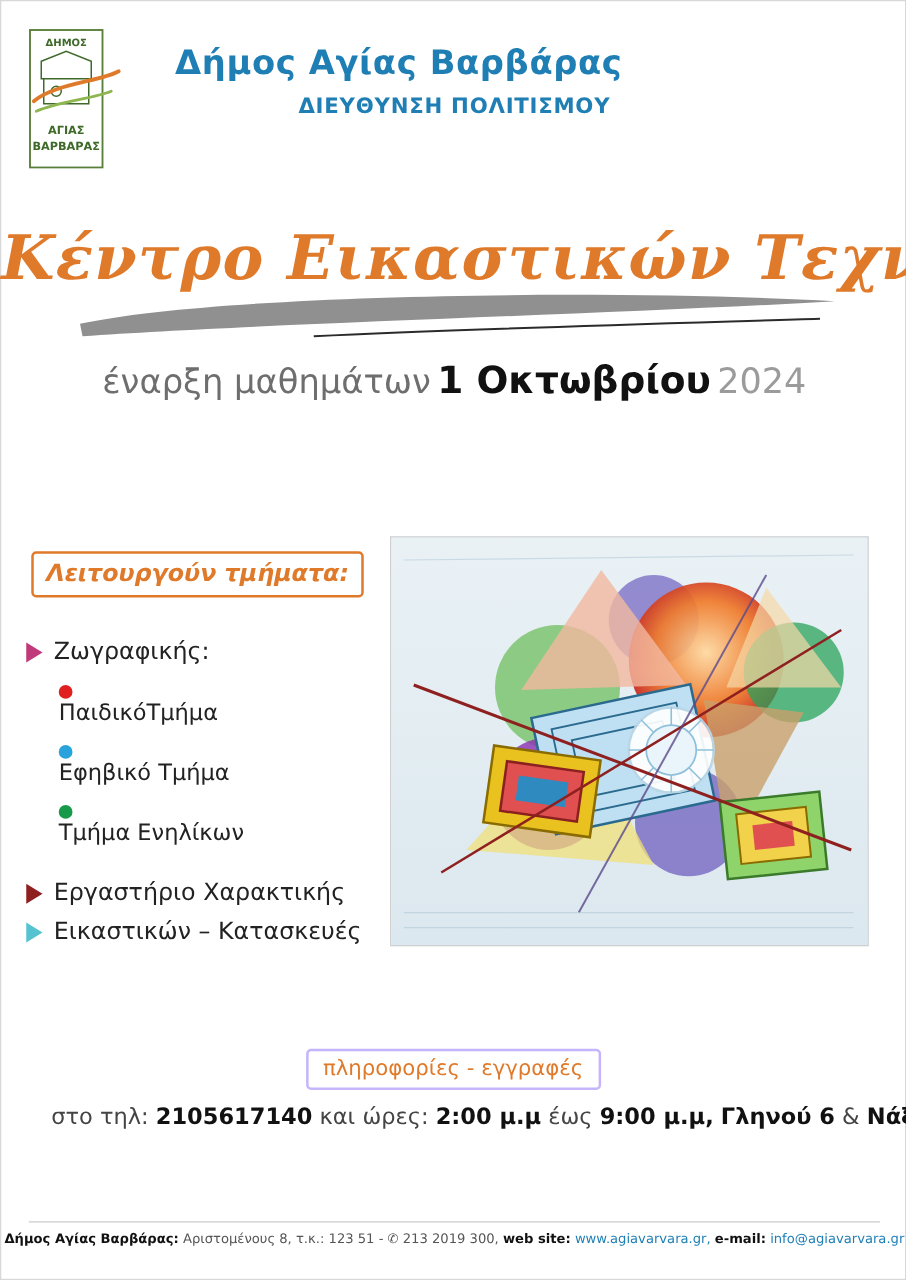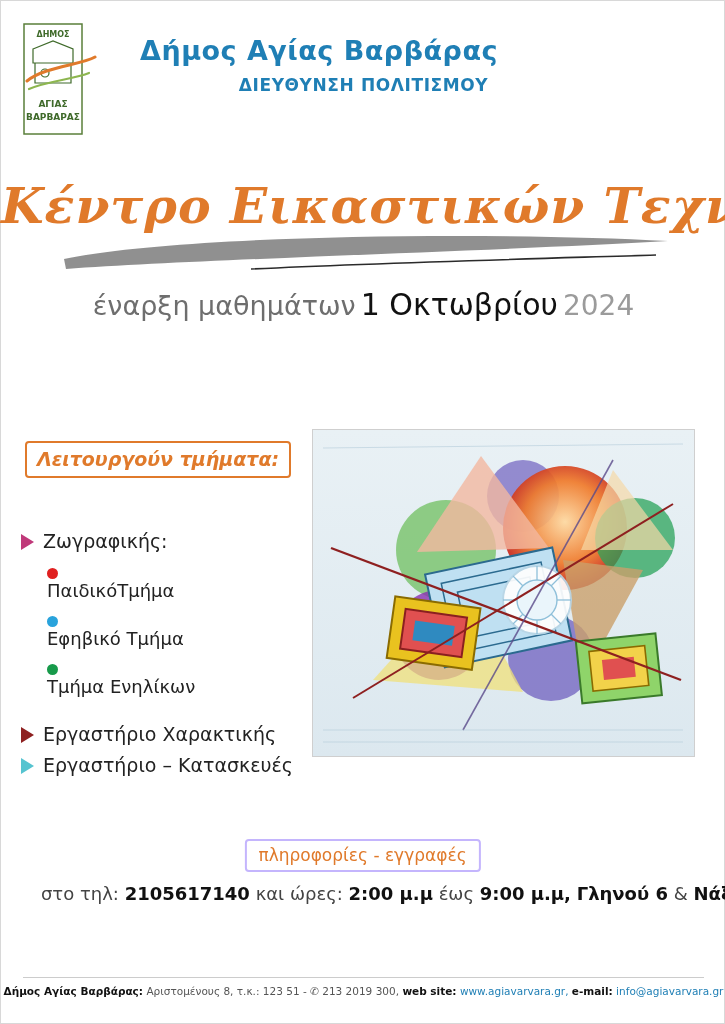--- a/index.html
+++ b/index.html
@@ -55,38 +55,38 @@
 
   .subtitle{
     position:absolute;left:0;top:286px;width:725px;text-align:center;
     white-space:nowrap;
   }
   .subtitle .s1{
     font-size:27px;color:#6e6e6e;
     font-family:"DejaVu Sans","Liberation Sans",sans-serif;
   }
   .subtitle .s2{
-    font-size:30px;color:#111111;font-weight:normal;
+    font-size:30px;color:#111111;font-weight:bold;
   }
   .subtitle .s3{
     font-size:28px;color:#9b9b9b;
   }
 
   
   .dept-head{
     position:absolute;left:24px;top:440px;
     border:2px solid #e07a2b;
     border-radius:4px;
     padding:5px 10px 6px 10px;
     font-size:19px;font-weight:bold;font-style:italic;
     color:#e07a2b;
     white-space:nowrap;
   }
   .list{
-    position:absolute;left:20px;top:528px;width:300px;
+    position:absolute;left:20px;top:508px;width:300px;
   }
   .li{
     display:flex;align-items:flex-start;
     margin-bottom:6px;
     font-size:19px;
     color:#222;
   }
   .li .tri{
     width:0;height:0;
     border-top:8px solid transparent;
@@ -201,21 +201,21 @@
       <span class="txt">Τμήμα Ενηλίκων</span>
     </div>
 
     <div class="li gap">
       <span class="tri" style="border-left-color:#8e2020"></span>
       <span class="txt">Εργαστήριο Χαρακτικής</span>
     </div>
 
     <div class="li">
       <span class="tri" style="border-left-color:#56c4d0"></span>
-      <span class="txt">Εργαστήριο – Κατασκευές</span>
+      <span class="txt">Εικαστικών – Κατασκευές</span>
     </div>
 
   </div>
 
   <div class="art">
     <svg width="381" height="326" viewBox="0 0 381 326" xmlns="http://www.w3.org/2000/svg">
       <defs>
         <linearGradient id="bg" x1="0" y1="0" x2="0" y2="1">
           <stop offset="0%" stop-color="#e9f1f5"></stop>
           <stop offset="100%" stop-color="#dce8ef"></stop>

